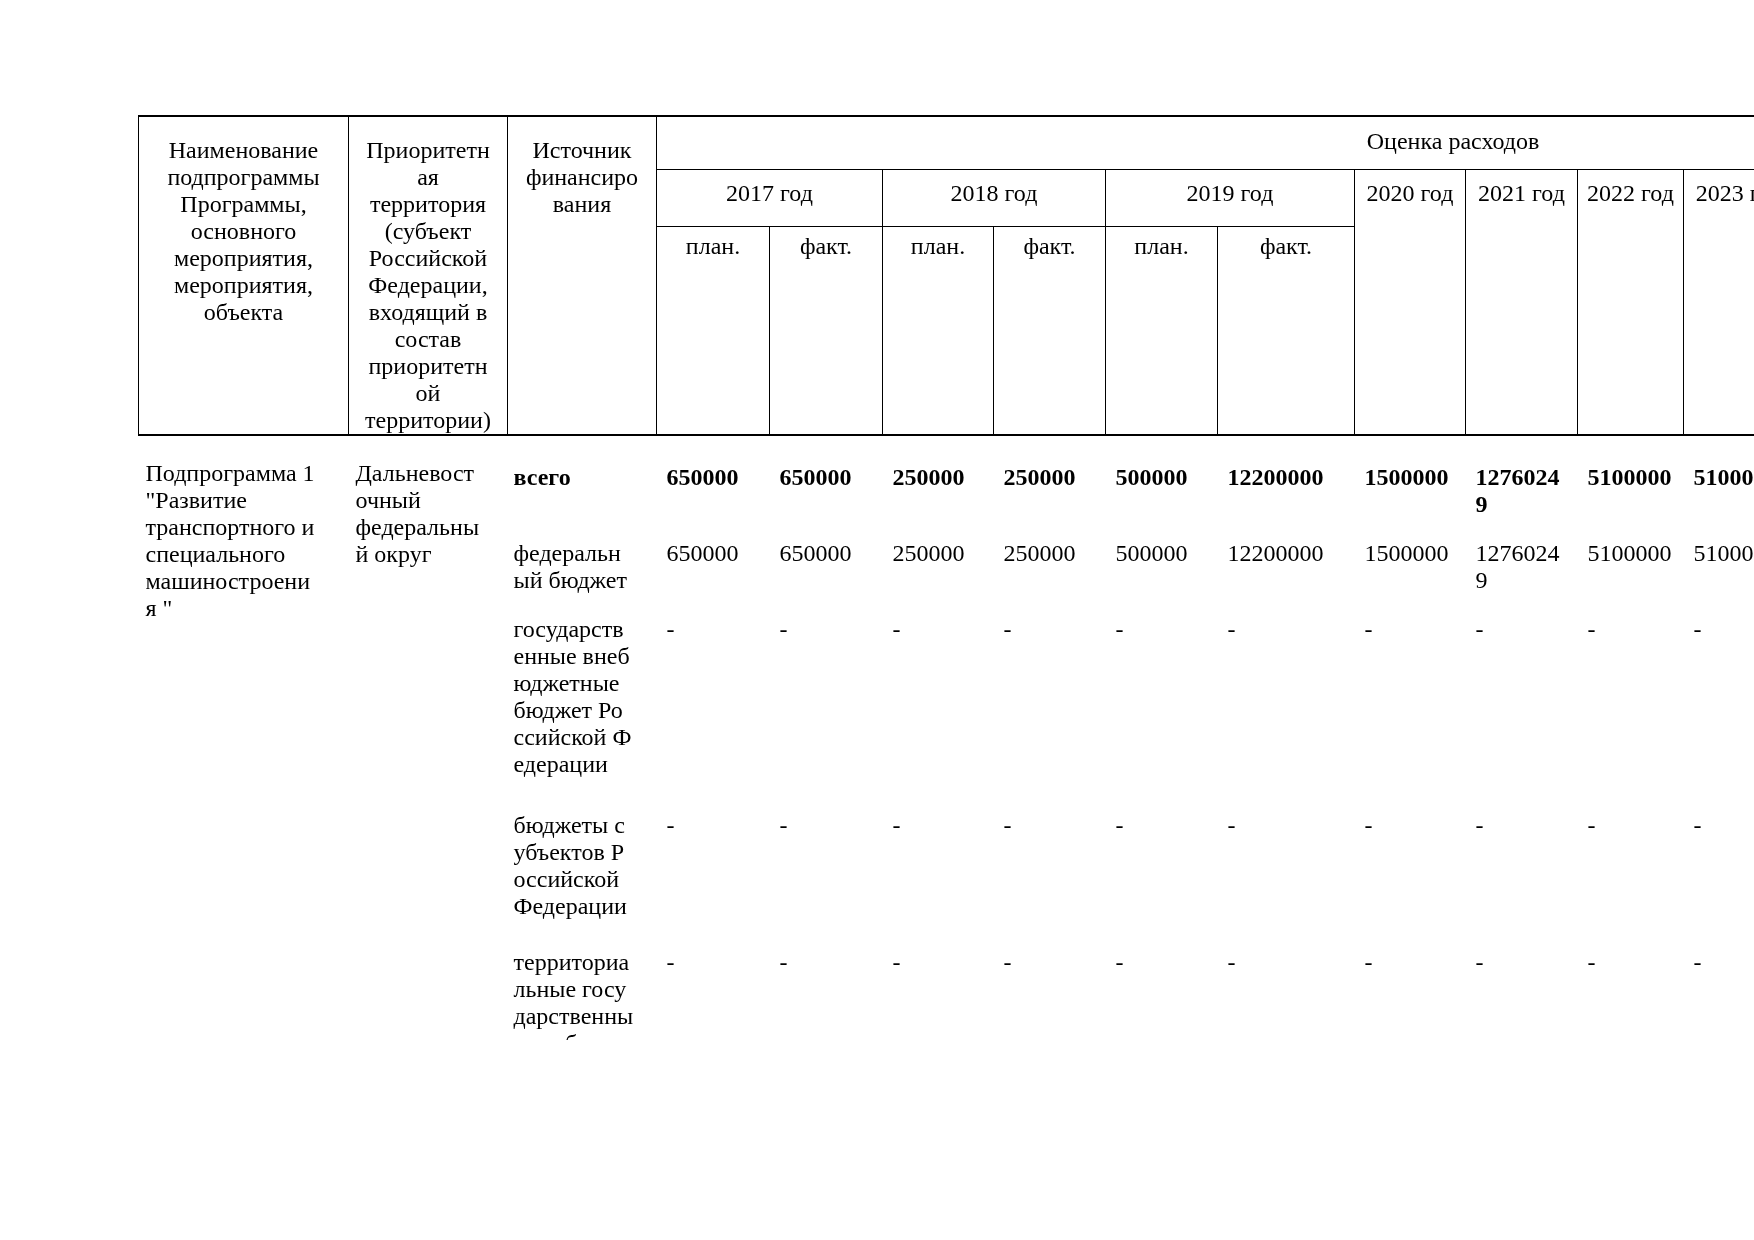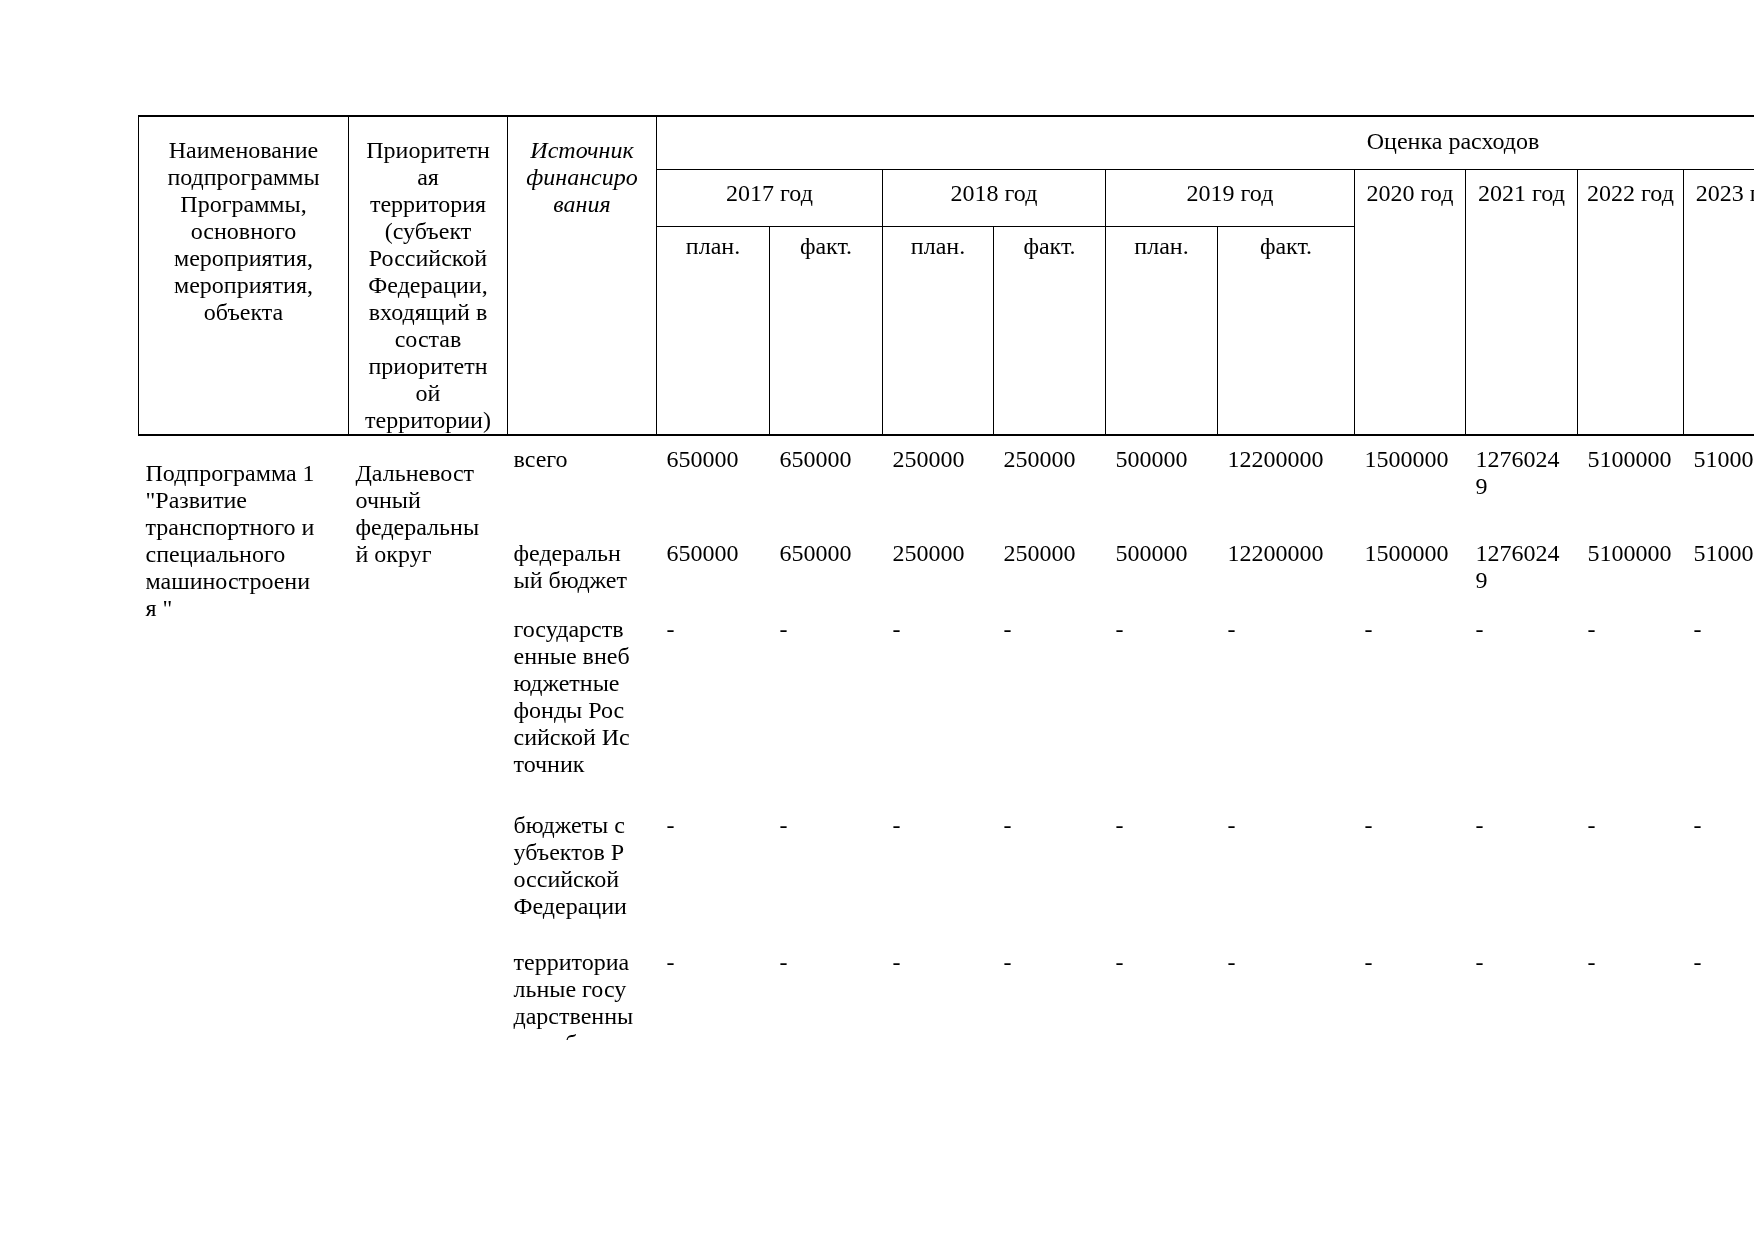--- a/index.html
+++ b/index.html
@@ -16,34 +16,34 @@
   }
   
   th{
     font-weight:normal;border:1px solid #000;vertical-align:top;
     padding:0;text-align:center;
   }
   tr.hrA>th{border-top:2px solid #000;}
   th.hbot{border-bottom:2px solid #000;}
   th.hname{padding:20px 19px 0 19px;overflow-wrap:break-word;}
   th.hterr{padding:20px 15px 0 15px;overflow-wrap:break-word;margin-left:28px;}
-  th.hsrc{padding:20px 14px 0 14px;word-break:break-all;font-style:italic;}
+  th.hsrc{padding:20px 14px 0 14px;word-break:break-all;}
   th.hexp{padding:11px 0 0 455px;}
   tr.hrB>th{padding-top:10px;}
   tr.hrC>th{padding-top:6px;}
   tr.hrA{height:53px;}
   tr.hrB{height:49px;}
   tr.hrC{height:209px;}
   
   td{border:none;vertical-align:top;padding:0;}
   td.name{padding:24px 33px 0 7px;text-align:left;overflow-wrap:break-word;}
   td.terr{padding:24px 24px 0 7px;text-align:left;overflow-wrap:break-word;}
   td.src{padding:0 23px 0 6px;text-align:left;word-break:break-all;}
   td.val{padding:0 10px;text-align:left;word-break:break-all;}
-  tr.first td.src, tr.first td.val{padding-top:10px;}
+  tr.first td.src, tr.first td.val{padding-top:28px;font-weight:bold;}
   tr.r1{height:105px;}
   tr.r2{height:76px;}
   tr.r3{height:196px;}
   tr.r4{height:137px;}
   tr.r5{height:193px;}
   tr.r6{height:110px;}
 </style>
 </head>
 <body>
 
@@ -112,21 +112,21 @@
         <td class="val">250000</td>
         <td class="val">250000</td>
         <td class="val">500000</td>
         <td class="val">12200000</td>
         <td class="val">1500000</td>
         <td class="val">12760249</td>
         <td class="val">5100000</td>
         <td class="val">5100000</td>
       </tr>
       <tr class="r3">
-        <td class="src">государственные внебюджетные фонды Российской Источник</td>
+        <td class="src">государственные внебюджетные бюджет Российской Федерации</td>
         <td class="val">-</td>
         <td class="val">-</td>
         <td class="val">-</td>
         <td class="val">-</td>
         <td class="val">-</td>
         <td class="val">-</td>
         <td class="val">-</td>
         <td class="val">-</td>
         <td class="val">-</td>
         <td class="val">-</td>

